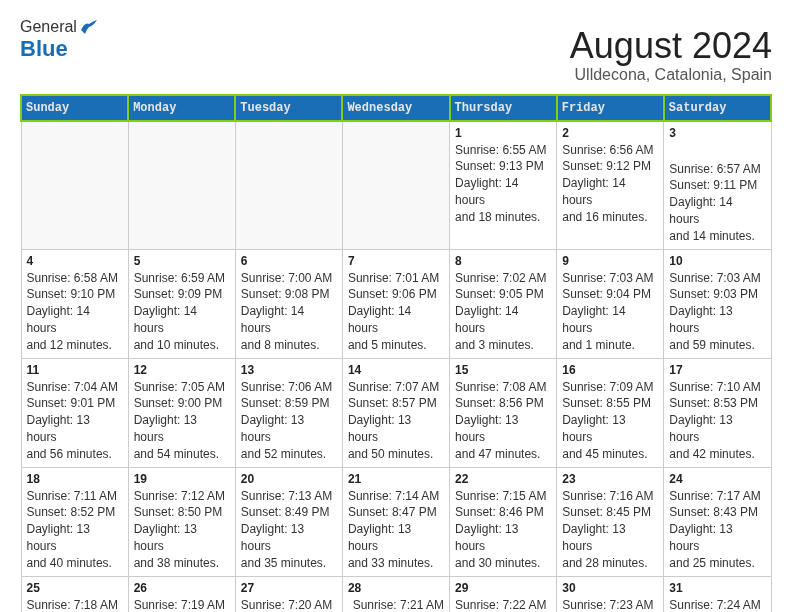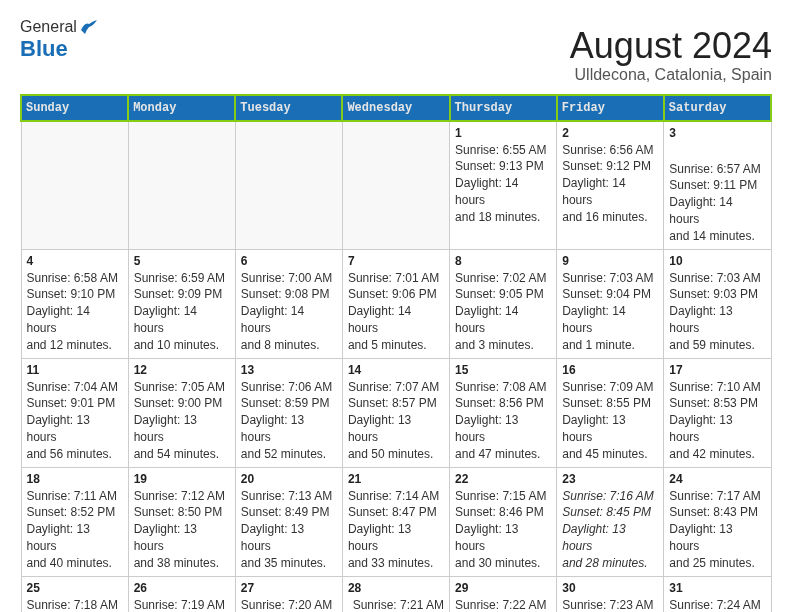--- a/index.html
+++ b/index.html
@@ -290,21 +290,21 @@
           </td>
           <td>
             <span class="day-num">22</span>
             <div class="day-info" style="white-space: pre-line;">Sunrise: 7:15 AM
 Sunset: 8:46 PM
 Daylight: 13 hours
 and 30 minutes.</div>
           </td>
           <td>
             <span class="day-num">23</span>
-            <div class="day-info" style="white-space: pre-line; font-style: italic;">Sunrise: 7:16 AM
+            <div class="day-info" style="white-space: pre-line;">Sunrise: 7:16 AM
 Sunset: 8:45 PM
 Daylight: 13 hours
 and 28 minutes.</div>
           </td>
           <td>
             <span class="day-num">24</span>
             <div class="day-info" style="white-space: pre-line;">Sunrise: 7:17 AM
 Sunset: 8:43 PM
 Daylight: 13 hours
 and 25 minutes.</div>

